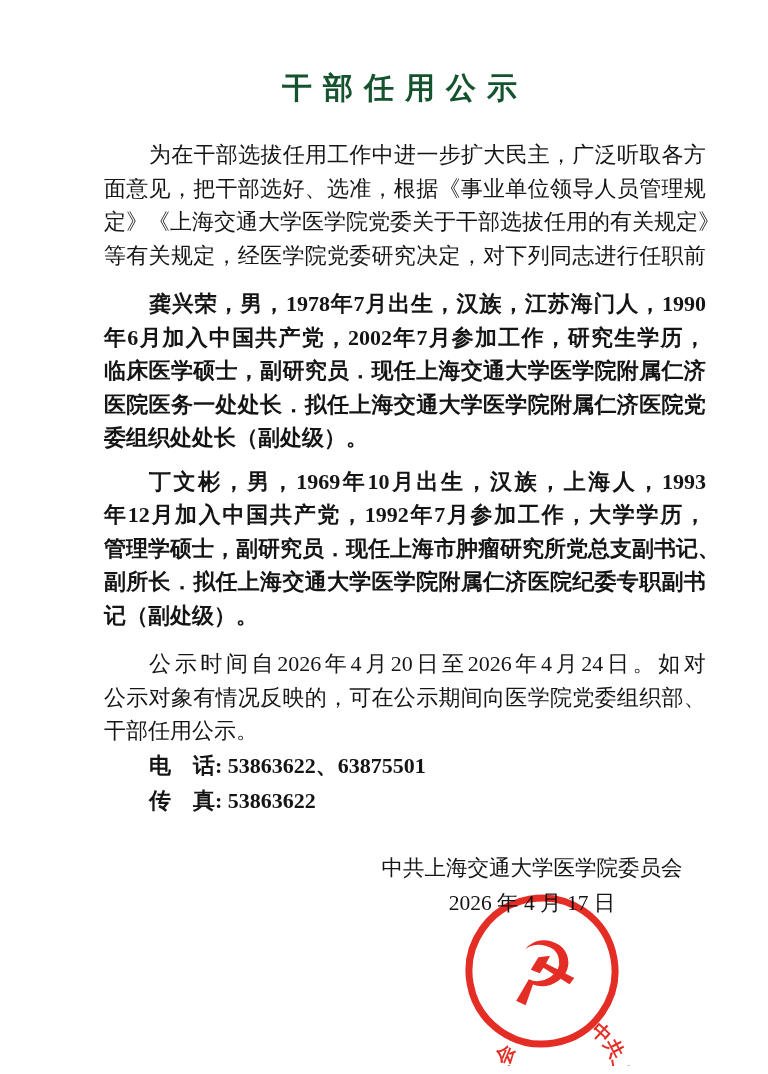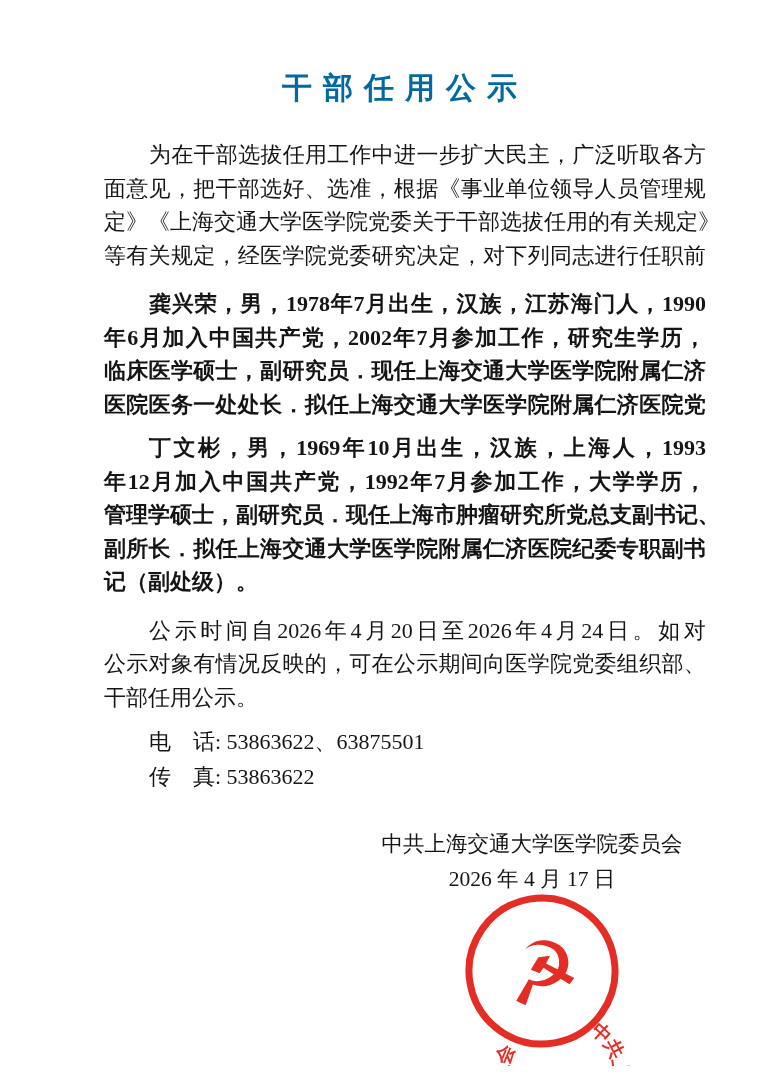--- a/index.html
+++ b/index.html
@@ -13,33 +13,33 @@
   }
   .doc { padding: 0 62px 0 104px; }
 
   .title {
     margin-top: 72px;
     line-height: 32px;
     font-size: 30px;
     font-weight: 700;
     letter-spacing: 11px;
     text-align: center;
-    color: #0369a1;
+    color: #14532d;
   }
 
   #paragraphs { margin-top: 34px; }
   .para { font-size: 22px; }
   .para + .para { margin-top: 15px; }
   #paragraphs .para:nth-child(3) { margin-top: 10px; }
   .para.bold { font-weight: 700; }
   .line { line-height: 33.5px; min-height: 33.5px; }
   .line.just { display: flex; justify-content: space-between; align-items: baseline; }
   .line.indent { padding-left: 45px; }
 
-  .contact { margin-top: 10px; padding-left: 45px; font-size: 22px; }
+  .contact { padding-left: 45px; font-size: 22px; font-weight: bold; }
   .contact .contact-line { line-height: 35px; }
 
   .signature {
     margin-top: 33px;
     margin-left: 277px;
     width: 302px;
     text-align: center;
     font-size: 21.5px;
   }
   .signature .sig-line { line-height: 35px; }
@@ -292,20 +292,21 @@
           <span>学</span>
           <span>院</span>
           <span>附</span>
           <span>属</span>
           <span>仁</span>
           <span>济</span>
           <span>医</span>
           <span>院</span>
           <span>党</span>
         </div>
+        <div class="line">委组织处处长（副处级）。</div>
       </div>
       <div class="para bold">
         <div class="line indent just">
           <span>丁</span>
           <span>文</span>
           <span>彬</span>
           <span>，</span>
           <span>男</span>
           <span>，</span>
           <span>1969</span>

